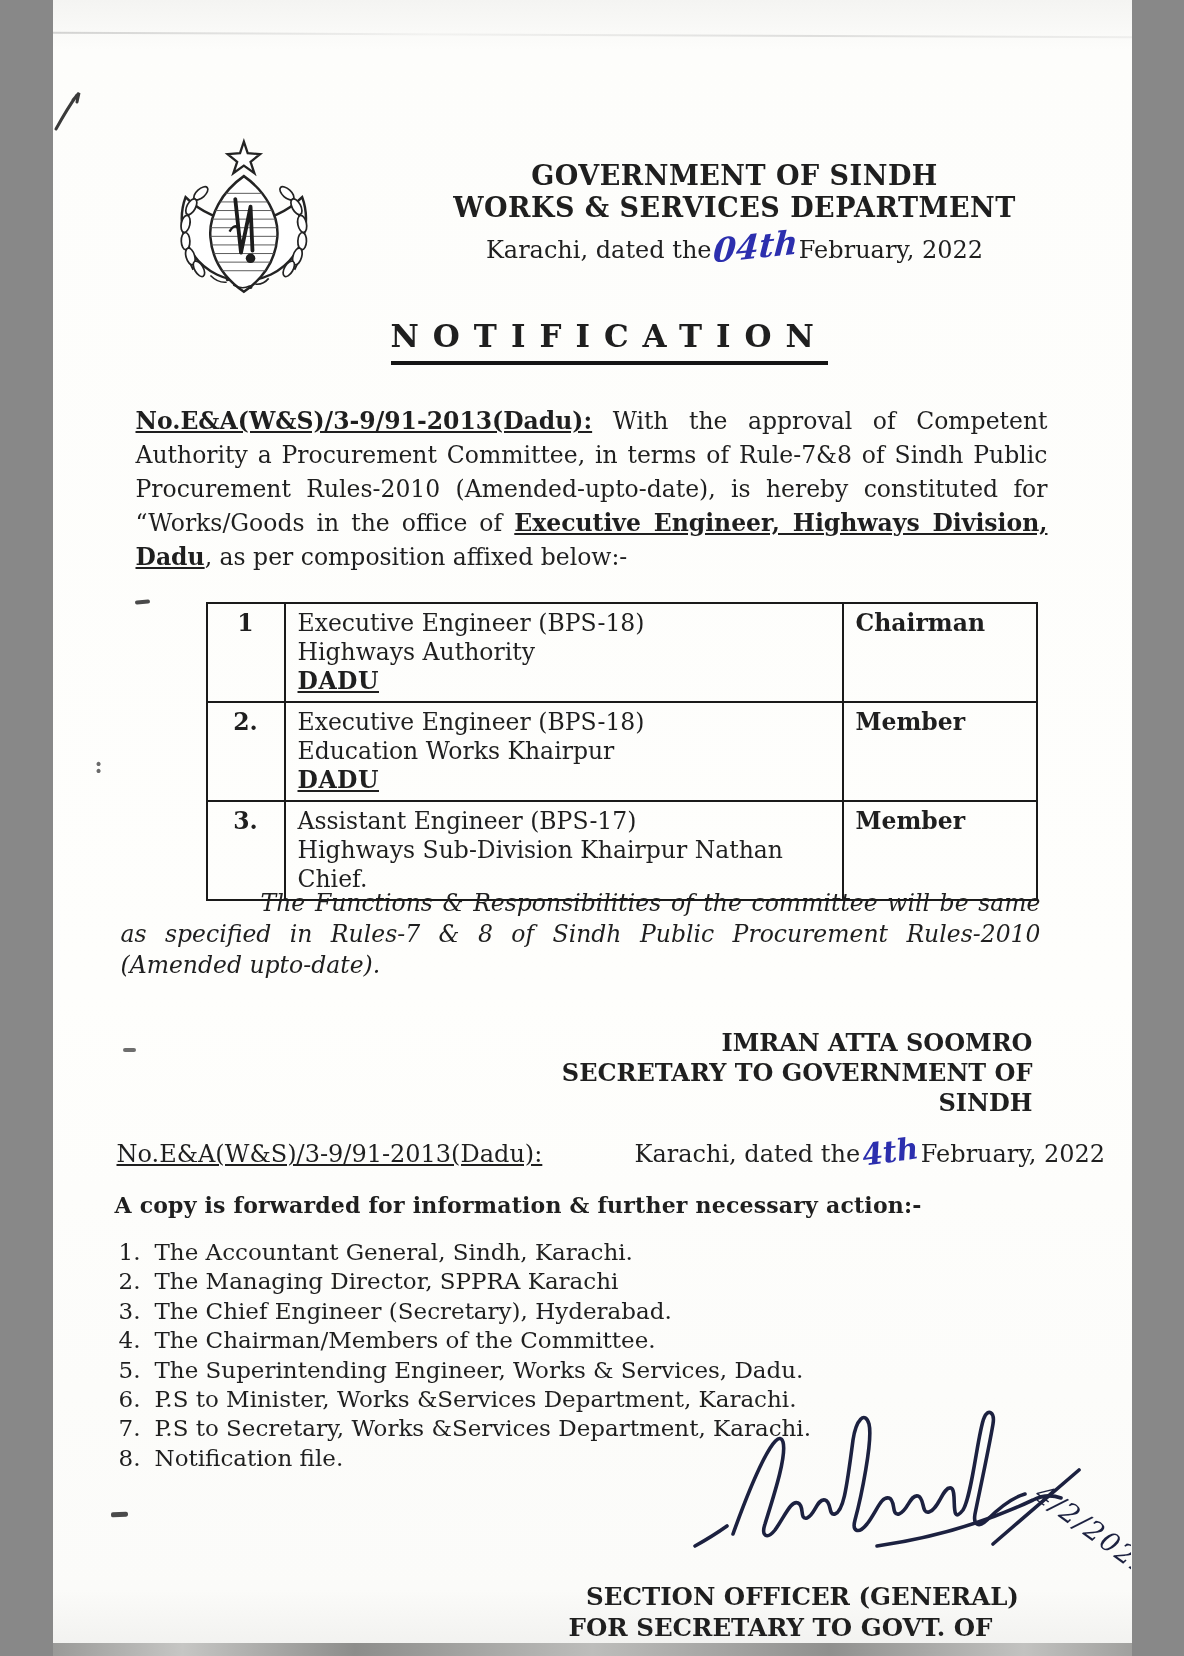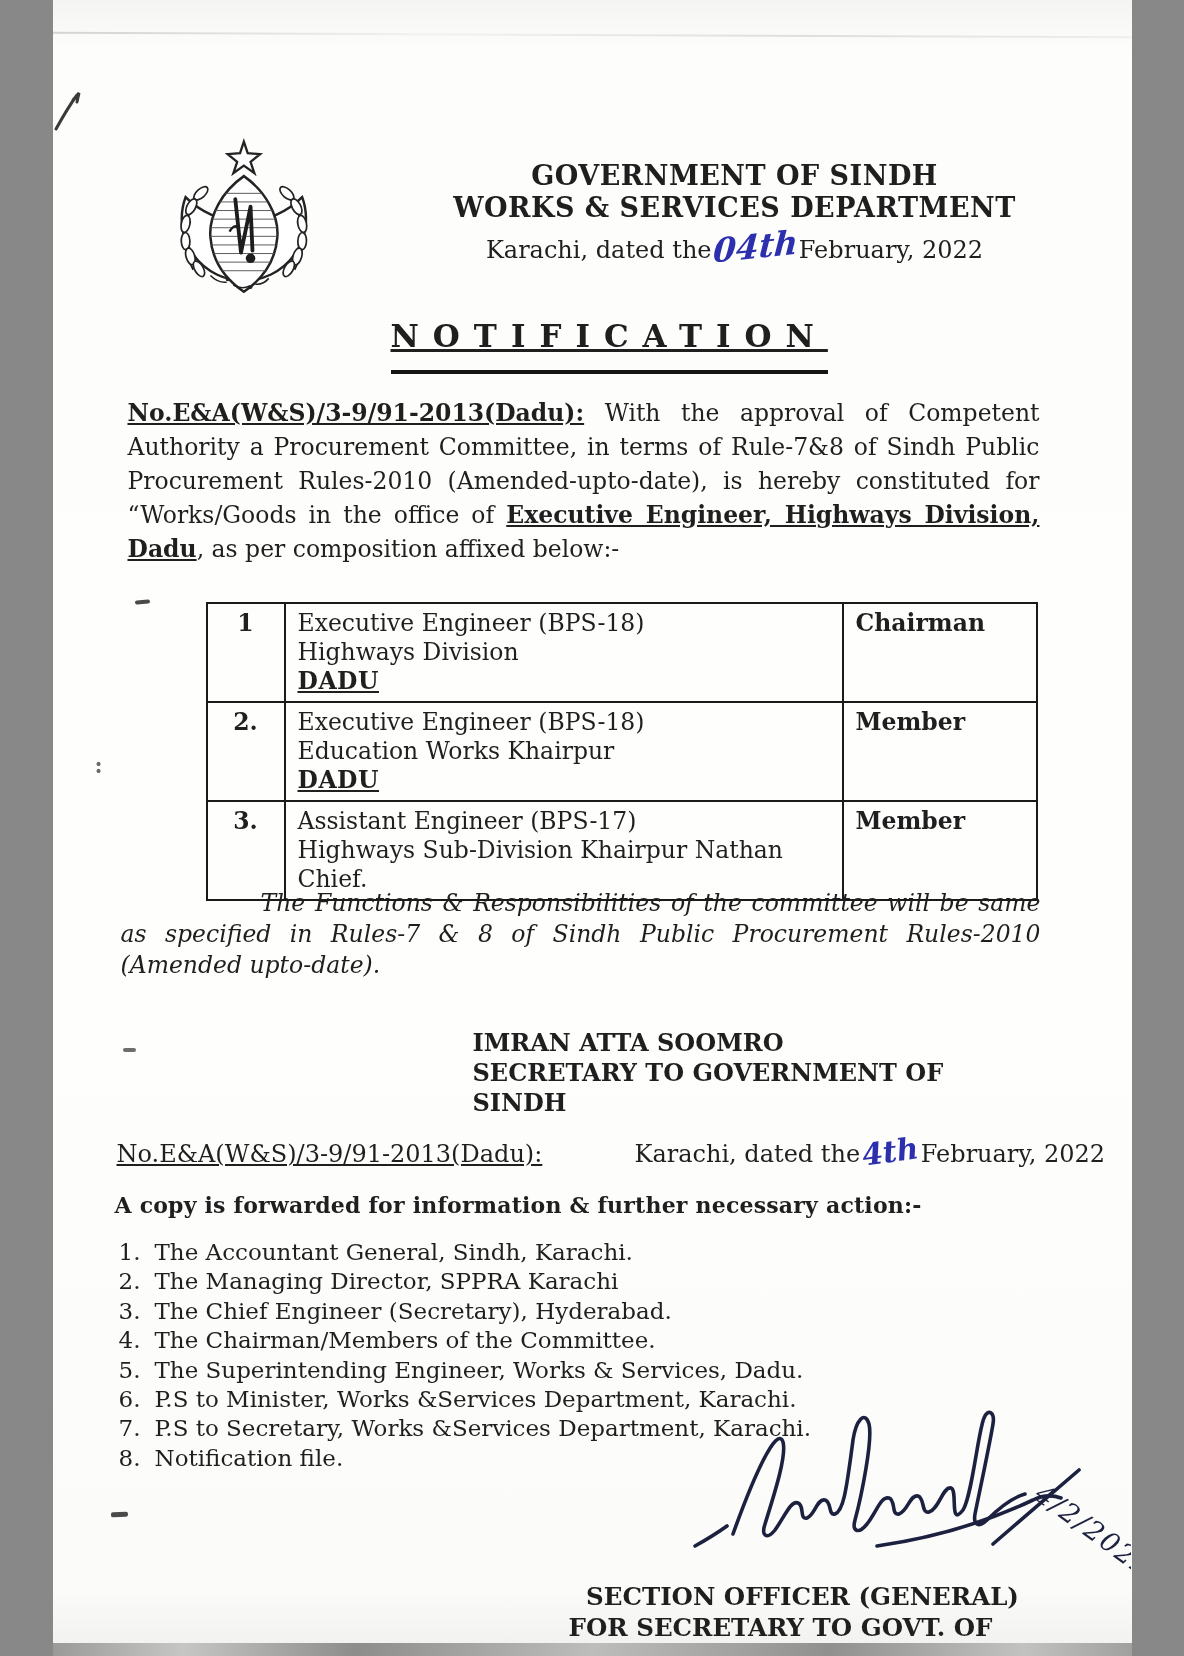--- a/index.html
+++ b/index.html
@@ -12,34 +12,34 @@
     background:linear-gradient(90deg,rgba(110,110,110,.28),rgba(170,170,170,.10) 35%,rgba(120,120,120,.22) 70%,rgba(150,150,150,.12));
     transform:rotate(.25deg);}
   .pen-tick{position:absolute;left:0px;top:90px;width:30px;height:42px;}
   .emblem{position:absolute;left:88px;top:136px;width:200px;height:172px;}
   .hdr{position:absolute;left:392px;top:160px;width:580px;text-align:center;}
   .hdr-l1,.hdr-l2{font-size:27px;font-weight:bold;letter-spacing:.5px;line-height:32px;}
   .dateline{margin-top:12px;font-size:24px;white-space:nowrap;}
   .hand{color:#2c2fae;font-style:italic;font-weight:bold;display:inline-block;
     transform:rotate(-6deg) skewX(-10deg);font-size:33px;line-height:0;margin:0 1px;}
   .title{position:absolute;left:338px;top:318px;font-size:31px;font-weight:bold;
-    letter-spacing:14px;border-bottom:4px solid #151515;padding-bottom:16px;white-space:nowrap;text-decoration:underline;}
+    letter-spacing:14px;border-bottom:4px solid #151515;padding-bottom:7px;white-space:nowrap;}
   .intro{position:absolute;left:75px;top:396px;width:912px;font-size:23.5px;line-height:34px;
-    text-align:justify;margin:0;}
+    text-align:justify;margin:8px;}
   .refno{font-weight:bold;text-decoration:underline;}
   .emph{font-weight:bold;text-decoration:underline;}
   .ctable{position:absolute;left:153px;top:602px;width:832px;border-collapse:collapse;
     font-size:23.5px;line-height:29px;}
   .ctable td{border:2.5px solid #1a1a1a;vertical-align:top;padding:5px 12px;}
   td.cno{width:52px;text-align:center;font-weight:bold;}
   td.crole{width:168px;font-weight:bold;text-align:left;}
   .dadu{font-weight:bold;text-decoration:underline;letter-spacing:.5px;}
   .funcs{position:absolute;left:68px;top:888px;width:920px;font-size:23.5px;line-height:31px;
     text-align:justify;text-indent:140px;margin:0;font-style:italic;}
-  .sig1{position:absolute;left:420px;top:1028px;width:560px;text-align:left;
+  .sig1{position:absolute;left:420px;top:1028px;width:560px;text-align:right;
     font-weight:bold;font-size:24px;line-height:30px;}
   .ref2{position:absolute;left:64px;top:1140px;width:920px;font-size:24px;height:40px;}
   .ref2-no{position:absolute;left:0;top:0;text-decoration:underline;}
   .ref2-dt{position:absolute;left:518px;top:0;white-space:nowrap;}
   .hand2{color:#2c2fae;font-style:italic;font-weight:bold;display:inline-block;
     transform:rotate(-8deg);font-size:30px;line-height:0;margin:0 2px;}
   .fwd{position:absolute;left:62px;top:1192px;font-size:22px;font-weight:bold;letter-spacing:.2px;}
   .dist{position:absolute;left:66px;top:1238px;font-size:23px;line-height:29.4px;}
   .d-item{display:flex;}
   .d-no{width:36px;flex:0 0 36px;}
@@ -133,21 +133,21 @@
   <p class="intro"><span class="refno">No.E&amp;A(W&amp;S)/3-9/91-2013(Dadu):</span>
     <span>With the approval of Competent Authority a Procurement Committee, in terms of Rule-7&amp;8 of Sindh Public Procurement Rules-2010 (Amended-upto-date), is hereby constituted for “Works/Goods in the office of</span>
     <span class="emph">Executive Engineer, Highways Division, Dadu</span><span>, as per composition affixed below:-</span></p>
 
   <table class="ctable">
     <tbody>
         <tr>
       <td class="cno">1</td>
       <td>
         <div>Executive Engineer (BPS-18)</div>
-        <div>Highways Division</div>
+        <div>Highways Authority</div>
         <div class="dadu">DADU</div>
       </td>
       <td class="crole">Chairman</td>
     </tr>
     <tr>
       <td class="cno">2.</td>
       <td>
         <div>Executive Engineer (BPS-18)</div>
         <div>Education Works Khairpur</div>
         <div class="dadu">DADU</div>

